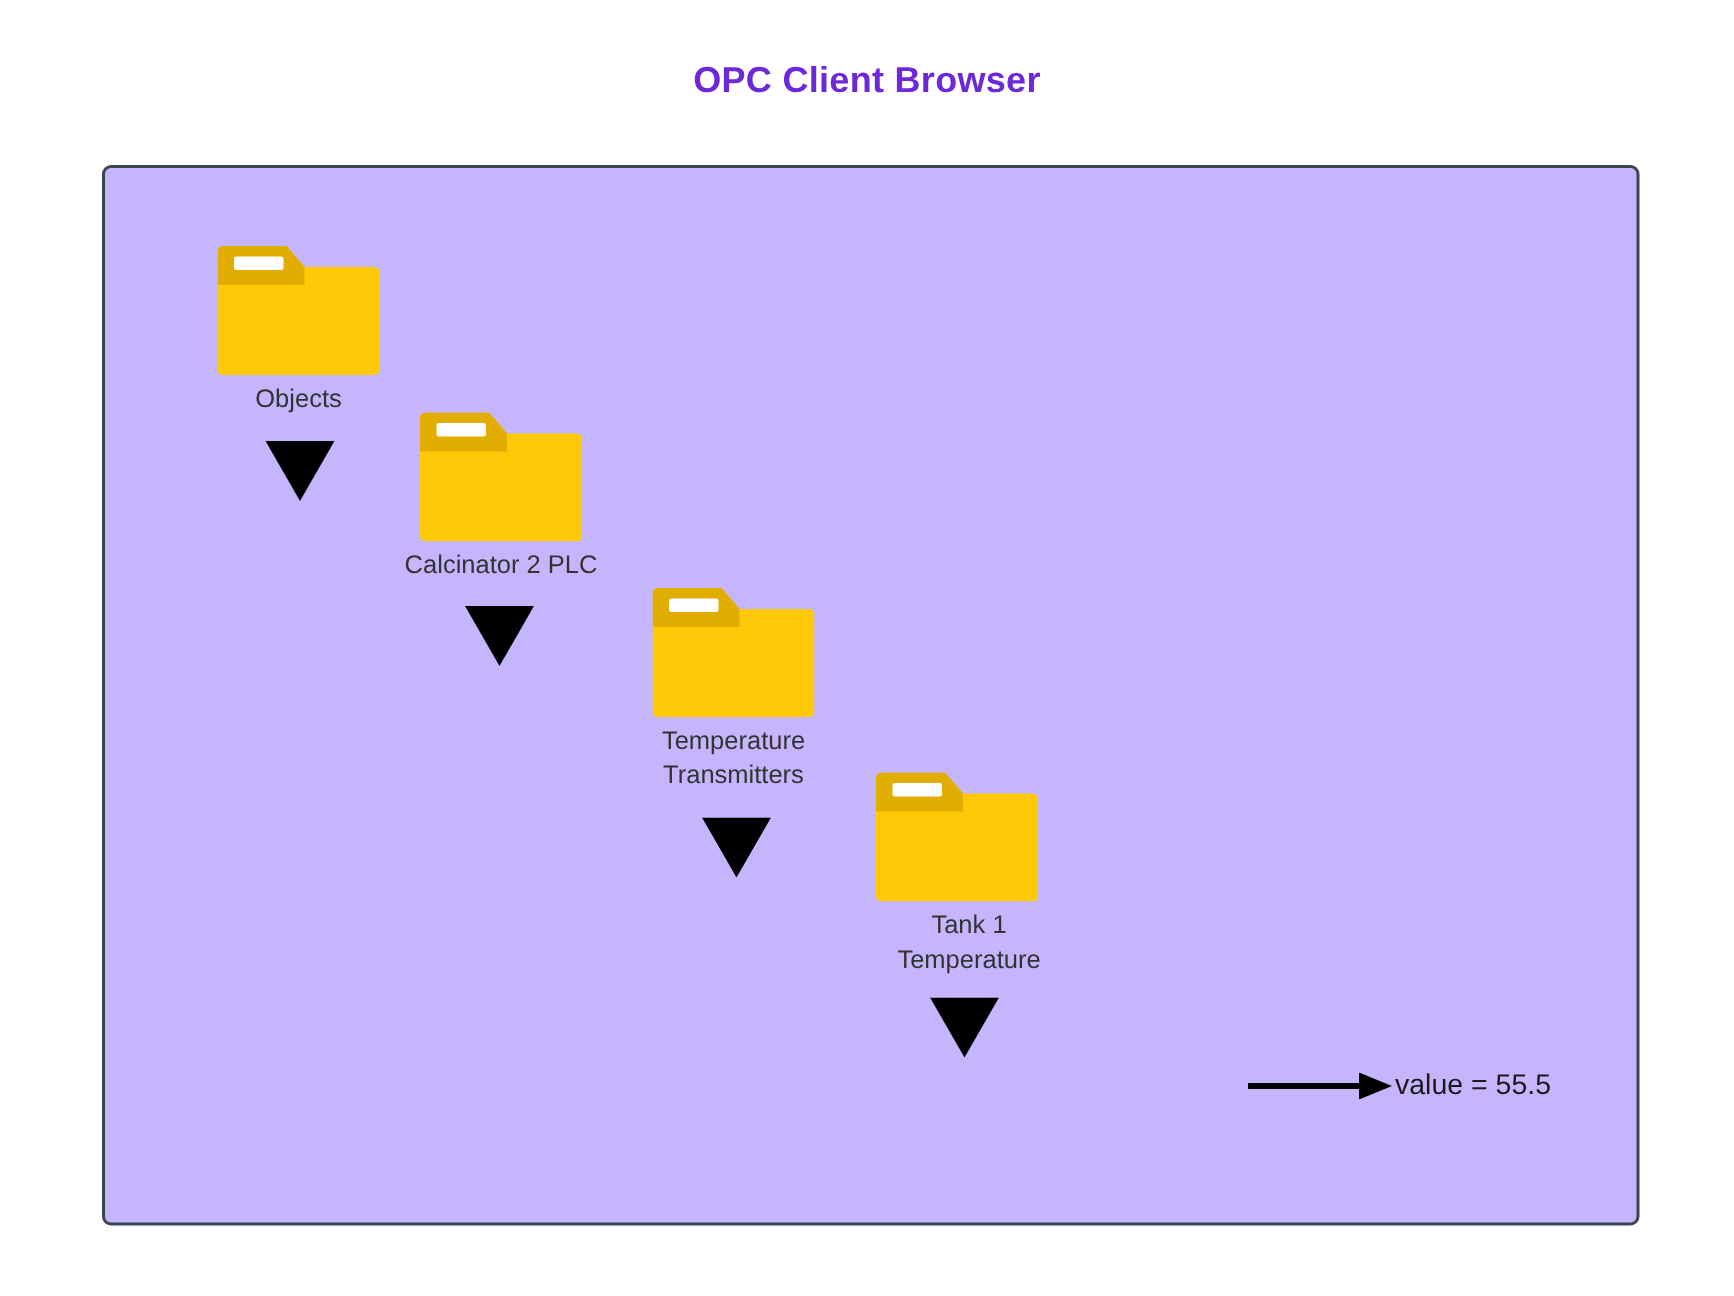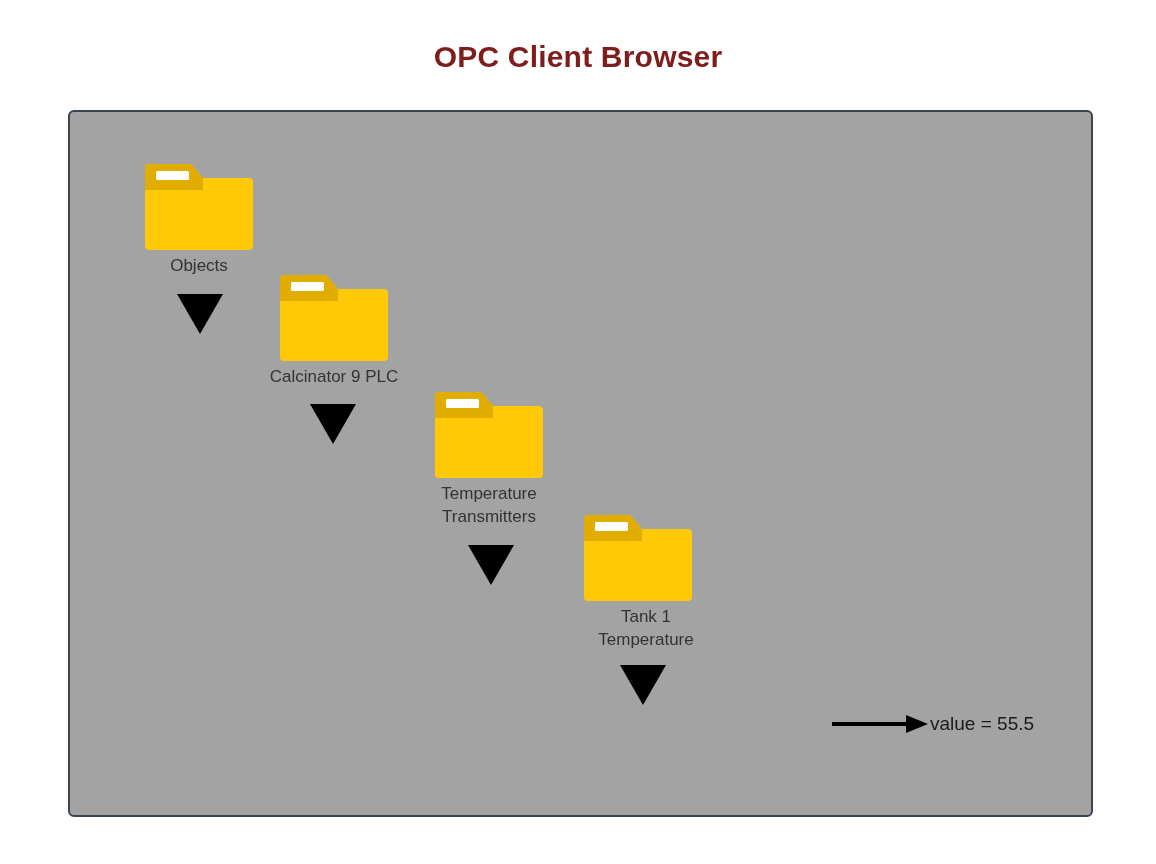--- a/index.html
+++ b/index.html
@@ -16,36 +16,36 @@
     overflow: hidden;
   }
 
   
   #page-title {
     position: absolute;
     left: 0;
     top: 40px;
     width: 1156px;
     text-align: center;
-    font-size: 30px;
+    font-size: 24px;
     font-weight: bold;
-    color: #7f1d1d;
+    color: #6d28d9;
     letter-spacing: 0.2px;
   }
 
   
   #browser-frame {
     position: absolute;
     left: 68px;
     top: 110px;
     width: 1025px;
     height: 707px;
     border: 2px solid #3b4550;
     border-radius: 6px;
-    background: #a3a3a3;
+    background: #c4b5fd;
     box-sizing: border-box;
   }
 
   
   .tree-node {
     position: absolute;
   }
   .folder-icon {
     position: relative;
     display: block;
@@ -107,21 +107,21 @@
   </div>
 
   <div class="tree-node" style="left:210px; top:163px; width:108px;">
     <span class="folder-icon">
       <svg width="108" height="86" viewBox="0 0 108 86">
         <path d="M0 4 Q0 0 4 0 L46 0 L58 14 L104 14 Q108 14 108 18 L108 82 Q108 86 104 86 L4 86 Q0 86 0 82 Z" fill="#FFC907"></path>
         <path d="M0 4 Q0 0 4 0 L46 0 L58 14 L58 26 L0 26 Z" fill="#E0AD00"></path>
         <rect x="11" y="7" width="33" height="9" rx="1.5" fill="#FFFFFF"></rect>
       </svg>
     </span>
-    <span class="node-label" style="top:90px;">Calcinator 9 PLC</span>
+    <span class="node-label" style="top:90px;">Calcinator 2 PLC</span>
   </div>
 
   <div class="connector-arrow" style="left:240px; top:292px;">
     <svg width="46" height="40" viewBox="0 0 46 40">
       <polygon points="0,0 46,0 23,40" fill="#000000"></polygon>
     </svg>
   </div>
 
   <div class="tree-node" style="left:365px; top:280px; width:108px;">
     <span class="folder-icon">

